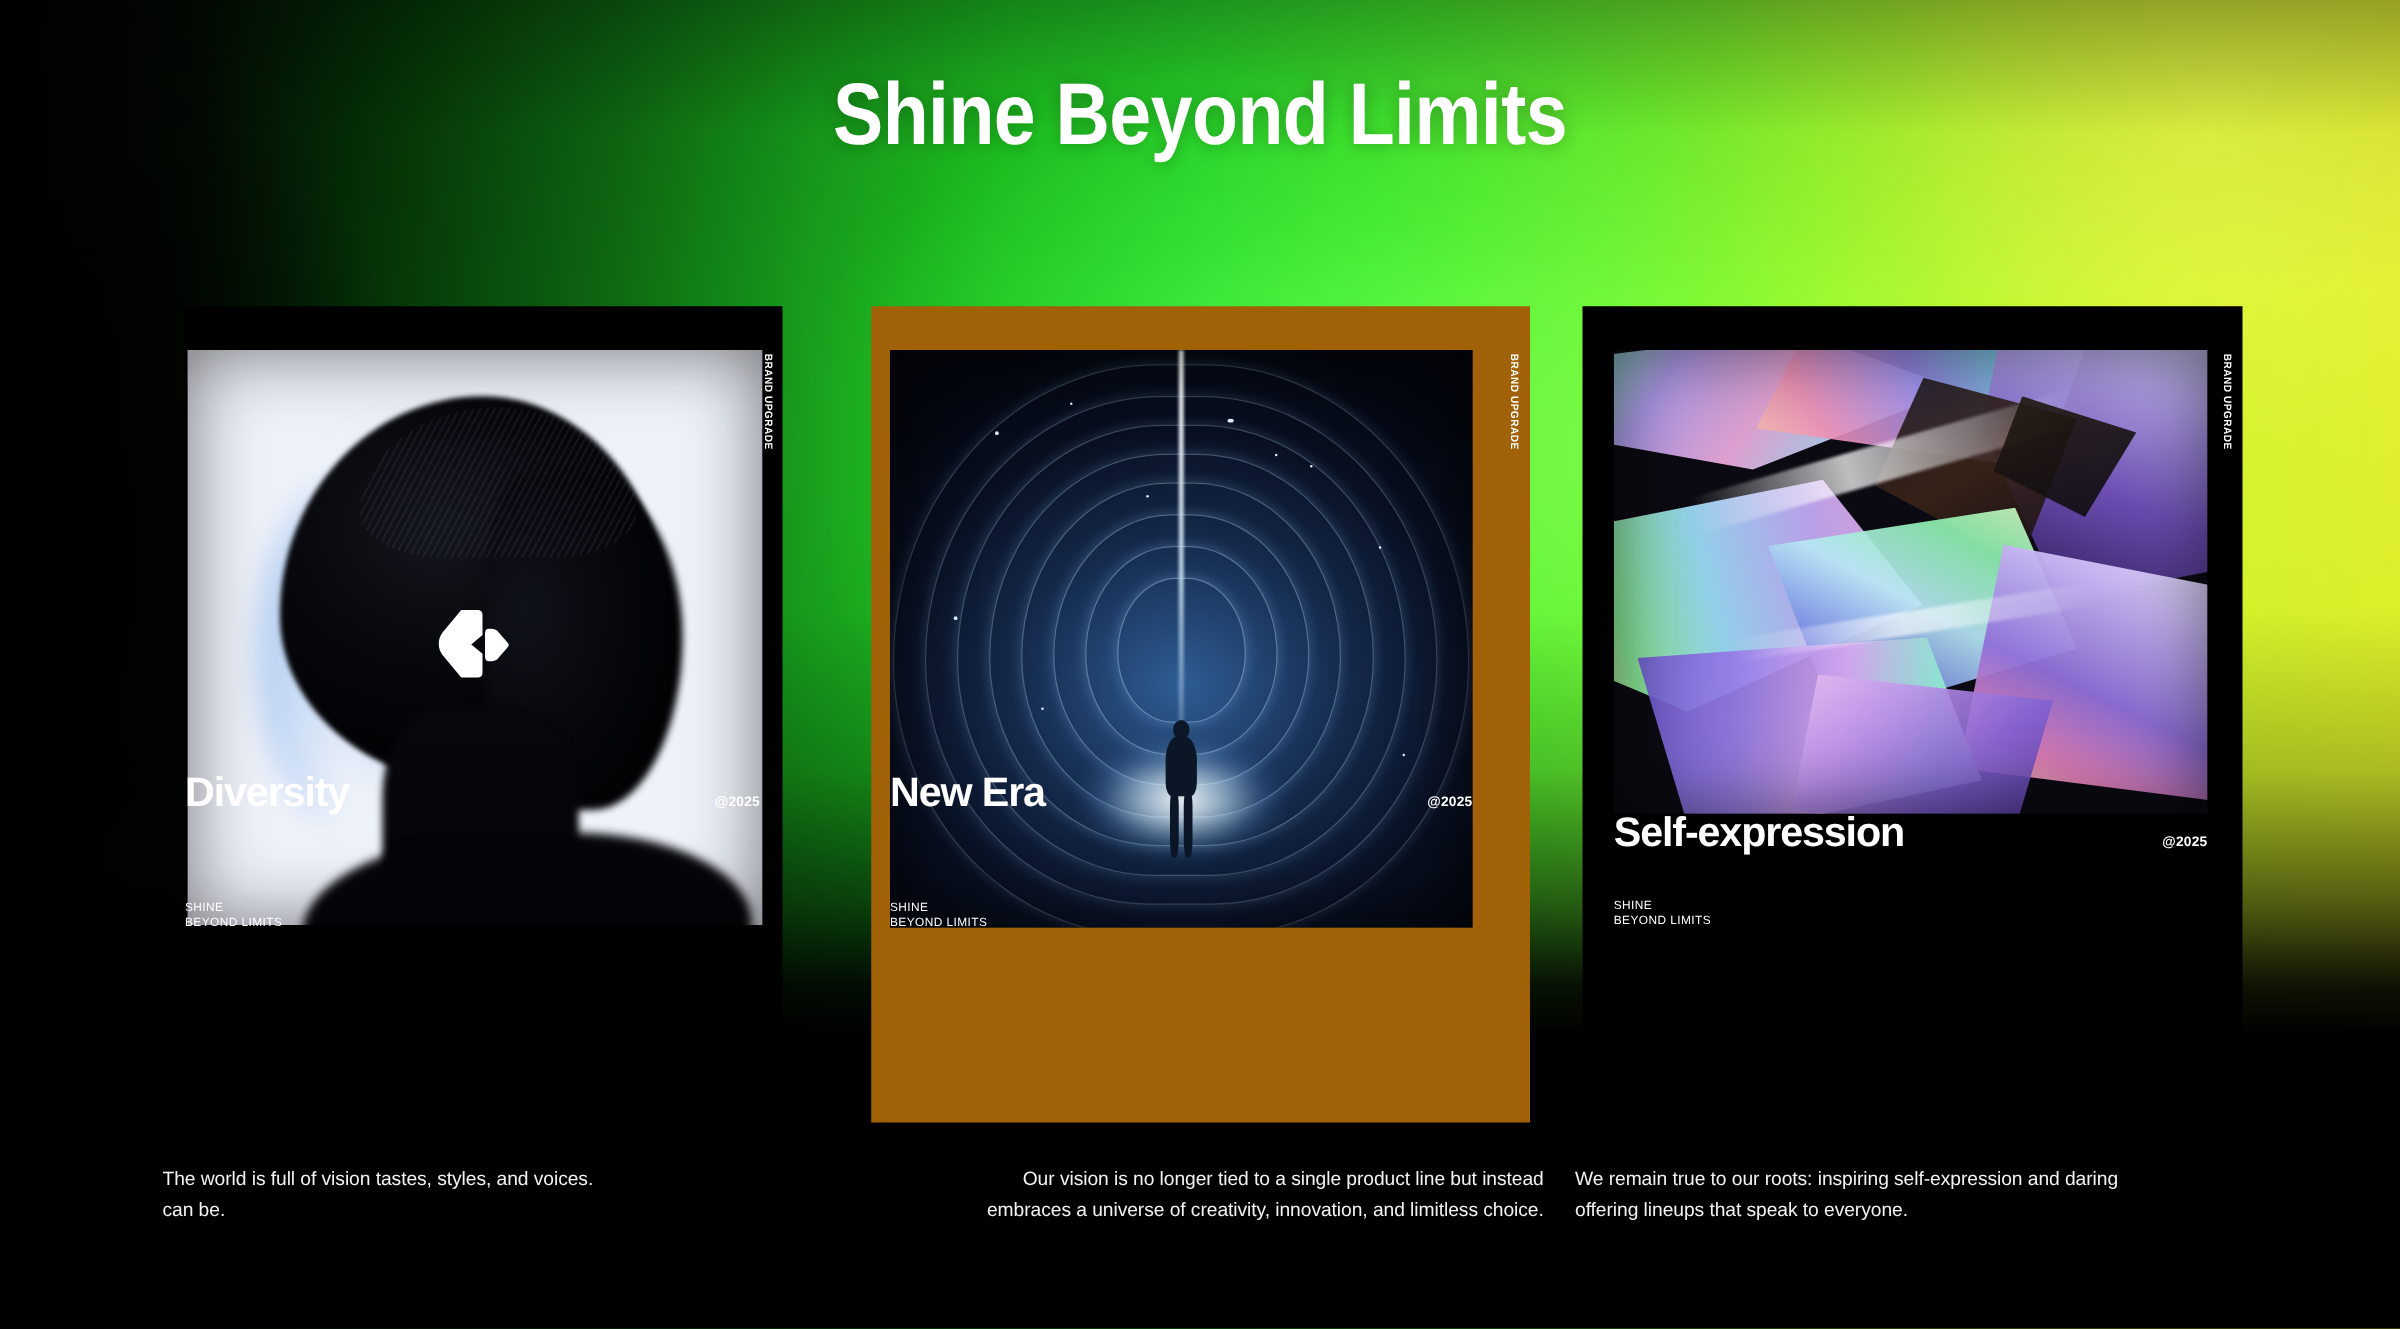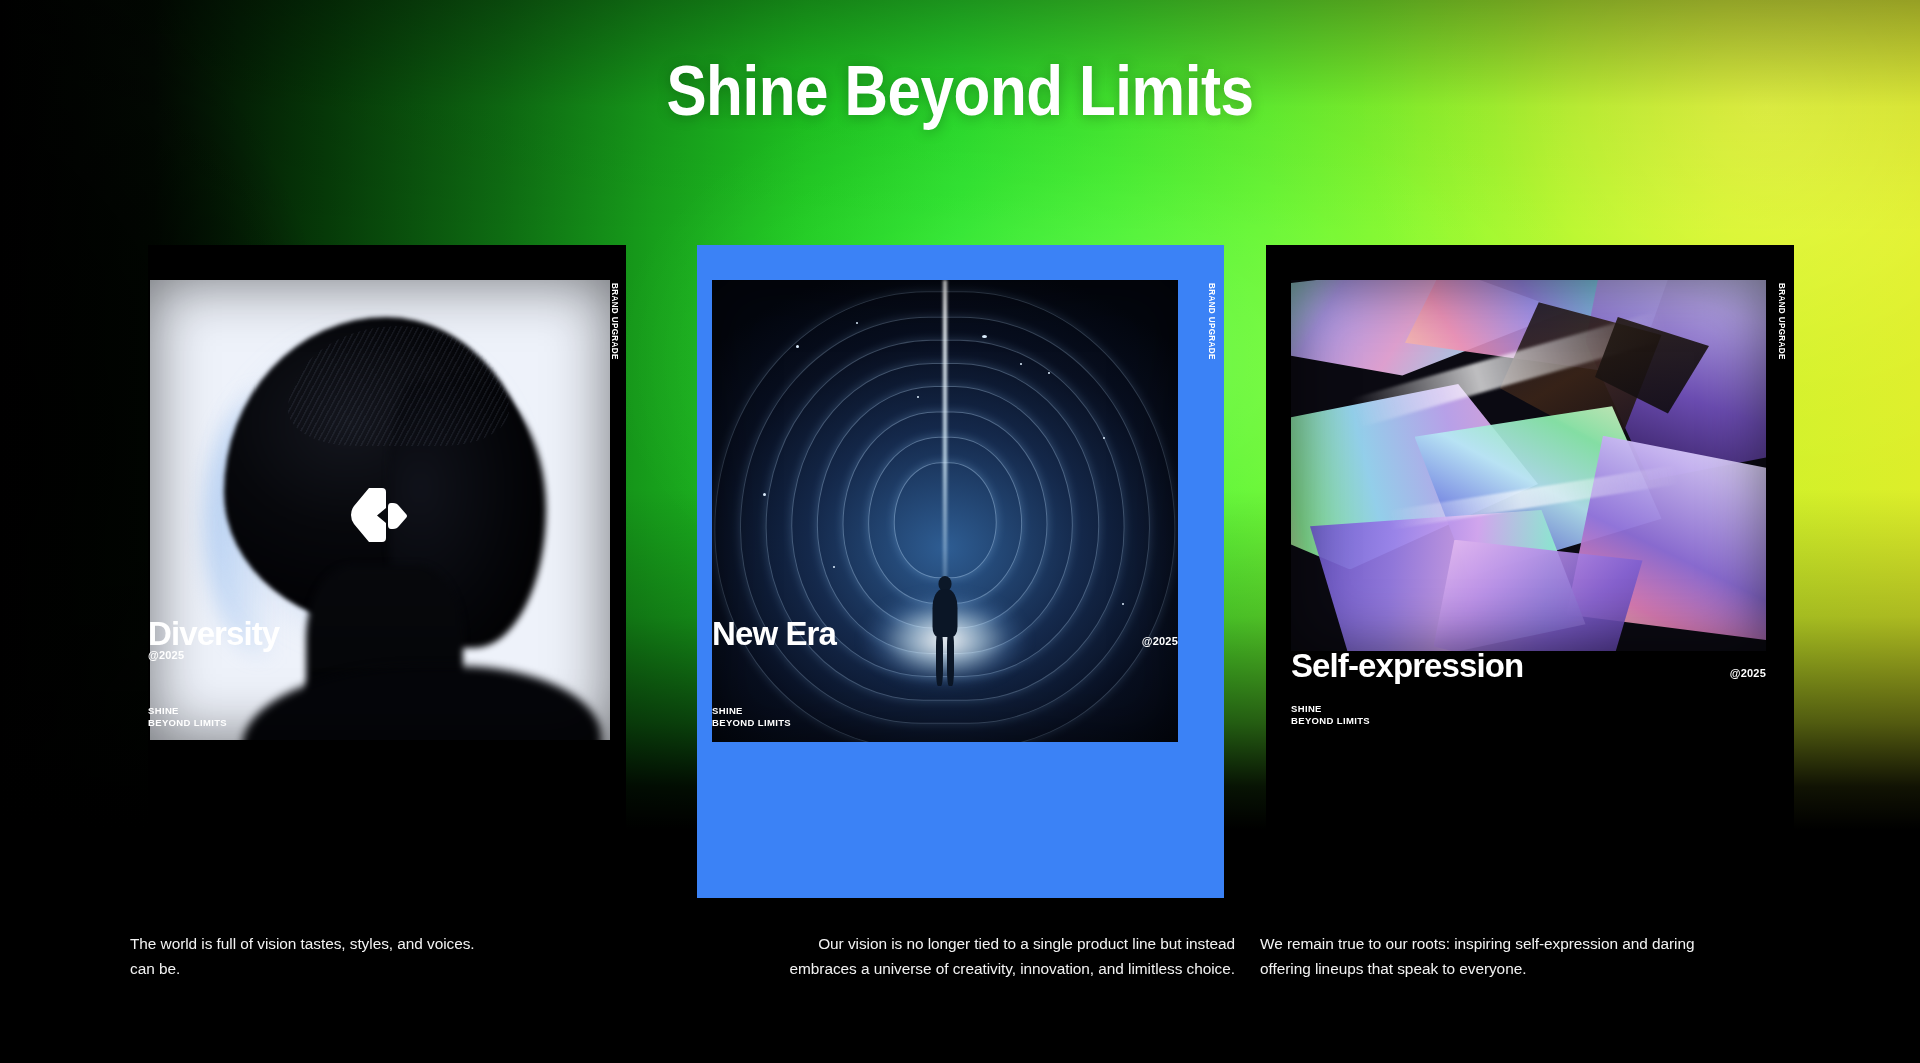--- a/index.html
+++ b/index.html
@@ -83,21 +83,21 @@
   }
 
   
   .cards { position:absolute; left:0; top:0; width:1920px; height:1063px; }
 
   .card {
     position:absolute;
     background:#000;
     overflow:hidden;
   }
-  .card.c2 { background:#3b82f6; }
+  .card.c2 { background:#a16207; }
 
   .card-media {
     position:absolute;
     overflow:hidden;
     background:#05060a;
   }
 
   .vert-tag {
     position:absolute;
     color:#fff;
@@ -129,25 +129,26 @@
     font-weight:700;
     font-size:11px;
     letter-spacing:0.2px;
     line-height:1;
     white-space:nowrap;
   }
 
   .card-footer {
     position:absolute;
     color:#fff;
-    font-weight:700;
+    font-weight:400;
     font-size:9.5px;
     letter-spacing:0.35px;
     line-height:1.28;
     white-space:nowrap;
+    margin-top:16px;
   }
 
   
   .desc {
     position:absolute;
     color:#f2f2f2;
     font-size:15.4px;
     line-height:1.62;
     letter-spacing:-0.05px;
   }
@@ -281,21 +282,21 @@
               <path d="M20 4 L33 4 Q37 4 37 8 L37 24 L28 31.5 L37 39 L37 54 Q37 58 33 58 L20 58 L5 40 Q2 36 2 31 Q2 26 5 22 Z" fill="#ffffff"></path>
               <path d="M44 19 Q48 19 50 22 L57 30 Q59 32 57 34 L50 42 Q48 45 44 45 L42 45 Q39 45 39 41 L39 23 Q39 19 42 19 Z" fill="#ffffff"></path>
             </svg>
           </div>
         </div>
         <div class="vig"></div>
       </div>
 
       <div class="vert-tag" style="right:7px; top:36px;">BRAND UPGRADE</div>
 
-      <div class="card-titlerow" style="left:0px; top:372px; width:460px;flex-direction:column;">
+      <div class="card-titlerow" style="left:0px; top:372px; width:460px;">
         <span class="card-title">Diversity</span>
         <span class="card-year">@2025</span>
       </div>
 
       <div class="card-footer" style="left:0px; top:460px;">
         <div>SHINE</div>
         <div>BEYOND LIMITS</div>
       </div>
     </div>
 

